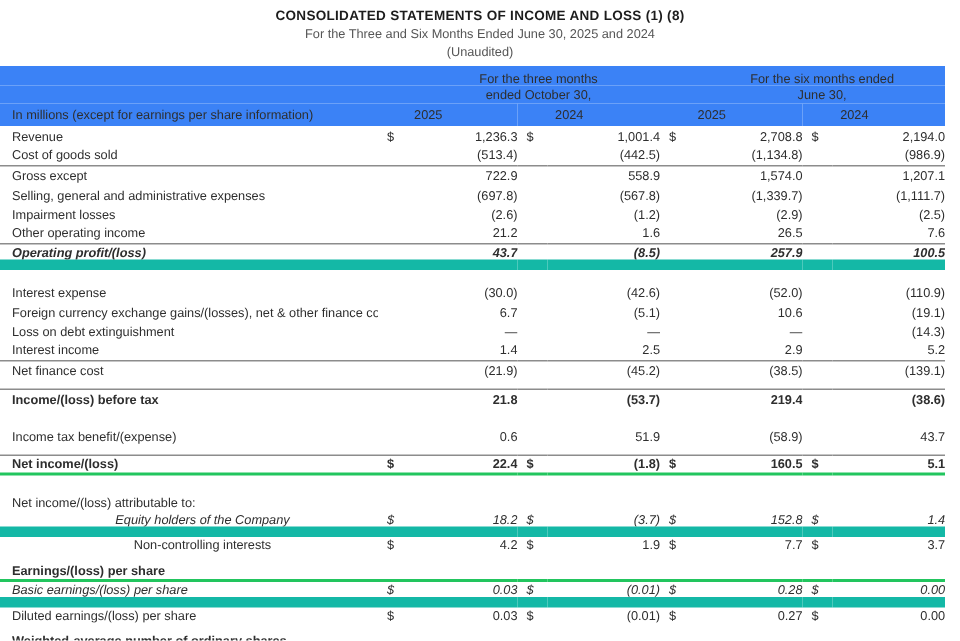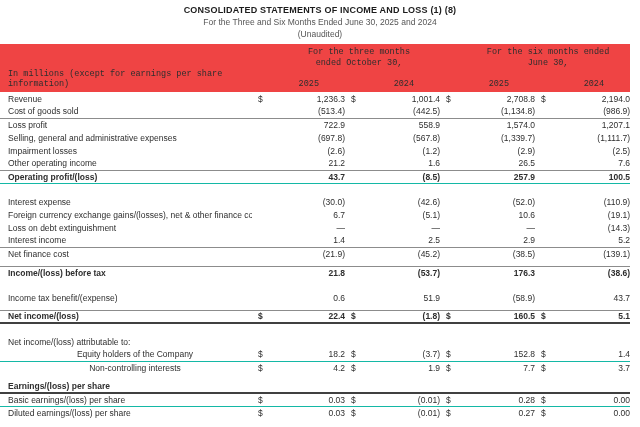--- a/index.html
+++ b/index.html
@@ -13,38 +13,38 @@
   .subtitle { font-size:8.5px; color:#555; margin-top:1px; }
   .unaudited { font-size:8.5px; color:#555; margin-top:1px; }
 
   table { border-collapse:collapse; table-layout:fixed; width:630px; margin-top:4px; }
   col.c-label { width:252px; }
   col.c-d { width:16px; }
   col.c-d2 { width:20px; }
   col.c-v { width:77px; }
   col.c-v2 { width:75px; }
 
-  thead td { background:#ef4444; font-size:8.5px; color:#2e2e2e;font-family:Liberation Mono, monospace; }
+  thead td { background:#3b82f6; font-size:8.5px; color:#2e2e2e; }
   thead tr.h1 td { height:13px; padding-top:3px; }
   thead tr.h2 td { height:12px; }
   thead td.grp { text-align:center; padding-left:26px; }
   thead tr.h3 td { height:15px; vertical-align:bottom; padding-bottom:3px; }
   thead td.inmill { padding-left:8px; }
-  thead td.yr { text-align:right; padding-right:26px;margin-top:36px; }
+  thead td.yr { text-align:center; padding-right:26px;margin-top:36px; }
 
   tbody td { font-size:8.5px; height:13px; vertical-align:middle; white-space:nowrap; overflow:hidden; }
   td.lbl { padding-left:8px; }
   td.lbl.ind { padding-left:18px;text-align:center; }
   td.d { text-align:left; padding-left:6px; }
   td.v { text-align:right; }
   tr.bold td { font-weight:bold; }
 
   tr.bb-med td { border-bottom:1px solid #8c8c8c; }
-  tr.bb-faint td { border-bottom:1px solid #14b8a6; }
-  tr.bb-dark td { border-bottom:2px solid #404040; }
+  tr.bb-faint td { border-bottom:7px solid #14b8a6;font-style:italic; }
+  tr.bb-dark td { border-bottom:2px solid #22c55e; }
   tr.bt-med td { border-top:1px solid #8c8c8c; }
 
   tr.spacer-sm td { height:6px; }
   tr.spacer-md td { height:12px; }
 </style>
 </head>
 <body>
 
 <div class="doc">
 
@@ -102,21 +102,21 @@
           <td class="d"></td>
           <td class="v">(513.4)</td>
           <td class="d"></td>
           <td class="v">(442.5)</td>
           <td class="d"></td>
           <td class="v">(1,134.8)</td>
           <td class="d"></td>
           <td class="v">(986.9)</td>
         </tr>
         <tr class="">
-          <td class="lbl">Loss profit</td>
+          <td class="lbl">Gross except</td>
           <td class="d"></td>
           <td class="v">722.9</td>
           <td class="d"></td>
           <td class="v">558.9</td>
           <td class="d"></td>
           <td class="v">1,574.0</td>
           <td class="d"></td>
           <td class="v">1,207.1</td>
         </tr>
         <tr class="">
@@ -224,21 +224,21 @@
         <tr class="spacer-sm">
           <td colspan="9"></td>
         </tr>
         <tr class="bold bt-med">
           <td class="lbl">Income/(loss) before tax</td>
           <td class="d"></td>
           <td class="v">21.8</td>
           <td class="d"></td>
           <td class="v">(53.7)</td>
           <td class="d"></td>
-          <td class="v">176.3</td>
+          <td class="v">219.4</td>
           <td class="d"></td>
           <td class="v">(38.6)</td>
         </tr>
         <tr class="spacer-md">
           <td colspan="9"></td>
         </tr>
         <tr class="">
           <td class="lbl">Income tax benefit/(expense)</td>
           <td class="d"></td>
           <td class="v">0.6</td>

